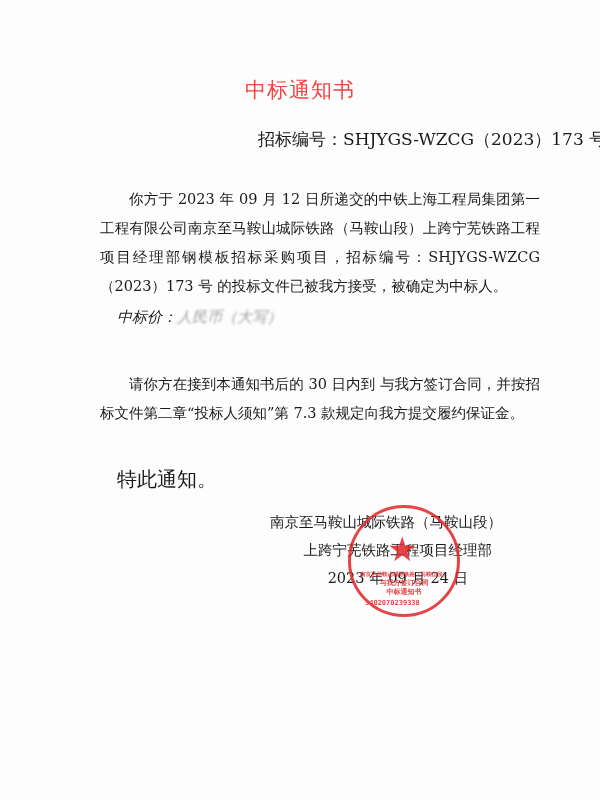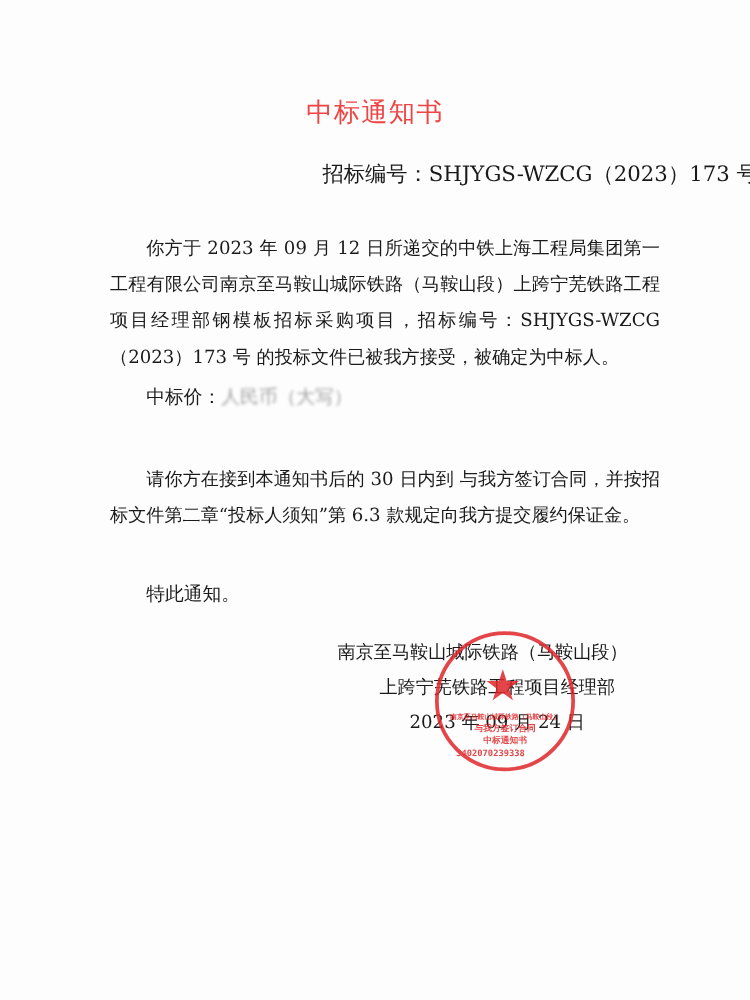--- a/index.html
+++ b/index.html
@@ -13,28 +13,28 @@
     position: absolute; top: 76px; left: 0; width: 600px; text-align: center;
     font-family: "DejaVu Sans", sans-serif; font-size: 21px; letter-spacing: 1px; color: #ef4444;
   }
   .bidno {
     position: absolute; top: 128px; left: 258px; font-size: 17px; white-space: nowrap;
   }
   .recipient {
     position: absolute; top: 158px; left: 88px; font-size: 15px; white-space: nowrap;
   }
   .para {
-    position: absolute; left: 88px; width: 440px; font-size: 14.5px; line-height: 29px;
+    position: absolute; left: 100px; width: 440px; font-size: 14.5px; line-height: 29px;
     text-indent: 29px; text-align: justify;
   }
   .p1 { top: 185px; }
-  .price { position: absolute; top: 308px; left: 117px; font-size: 15px; white-space: nowrap; }
+  .price { position: absolute; top: 308px; left: 117px; font-size: 15px; white-space: nowrap; font-style: italic; }
   .price .blurred { color: #777; filter: blur(1.2px); opacity: 0.7; }
   .p2 { top: 370px; }
-  .closing { position: absolute; top: 466px; left: 117px; font-size: 15px; }
+  .closing { position: absolute; top: 466px; left: 117px; font-size: 20px; }
   .sign {
     position: absolute; left: 260px; width: 272px; text-align: right; font-size: 14.5px;
     line-height: 28px;
   }
   .sign div { white-space: nowrap; }
   .stamp {
     position: absolute; left: 348px; top: 505px; width: 112px; height: 112px;
     border: 3px solid #e0262a; border-radius: 50%; box-sizing: border-box;
     opacity: 0.85; pointer-events: none;
   }
@@ -55,21 +55,21 @@
 </head>
 <body>
 
 <div class="page">
   <div class="title">中标通知书</div>
   <div class="bidno">招标编号：SHJYGS-WZCG（2023）173 号</div>
   <div class="para p1">你方于 2023 年 09 月 12 日所递交的中铁上海工程局集团第一工程有限公司南京至马鞍山城际铁路（马鞍山段）上跨宁芜铁路工程项目经理部钢模板招标采购项目，招标编号：SHJYGS-WZCG（2023）173 号 的投标文件已被我方接受，被确定为中标人。</div>
   <div class="price">
     <span>中标价：</span><span class="blurred">人民币（大写）</span>
   </div>
-  <div class="para p2">请你方在接到本通知书后的 30 日内到 与我方签订合同，并按招标文件第二章“投标人须知”第 6.3 款规定向我方提交履约保证金。</div>
+  <div class="para p2">请你方在接到本通知书后的 30 日内到 与我方签订合同，并按招标文件第二章“投标人须知”第 7.3 款规定向我方提交履约保证金。</div>
   <div class="closing">特此通知。</div>
 
   <div class="sign" style="top:508px;">
     <div style="padding-right:30px;">南京至马鞍山城际铁路（马鞍山段）</div>
     <div style="padding-right:40px;">上跨宁芜铁路工程项目经理部</div>
     <div style="padding-right:64px;">2023 年 09 月 24 日</div>
   </div>
 
   <div class="stamp">
     <div class="star">★</div>

